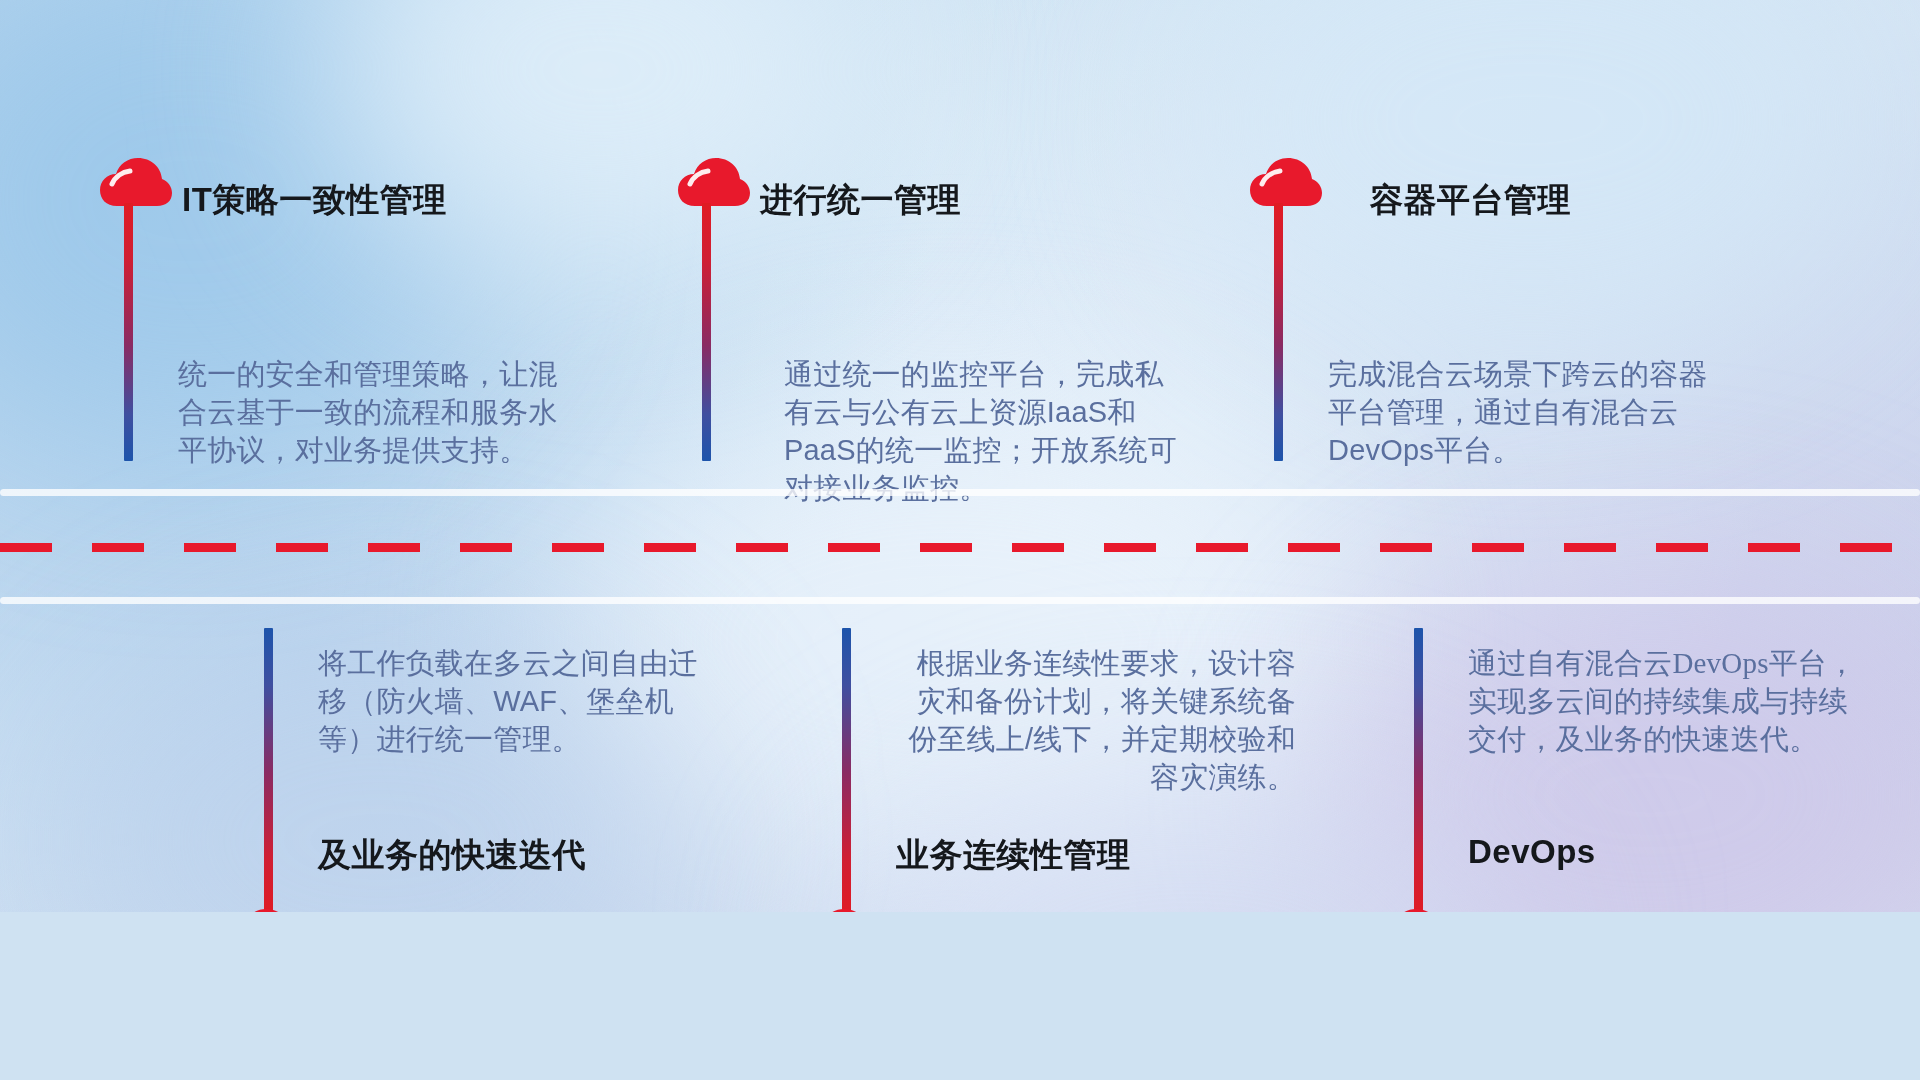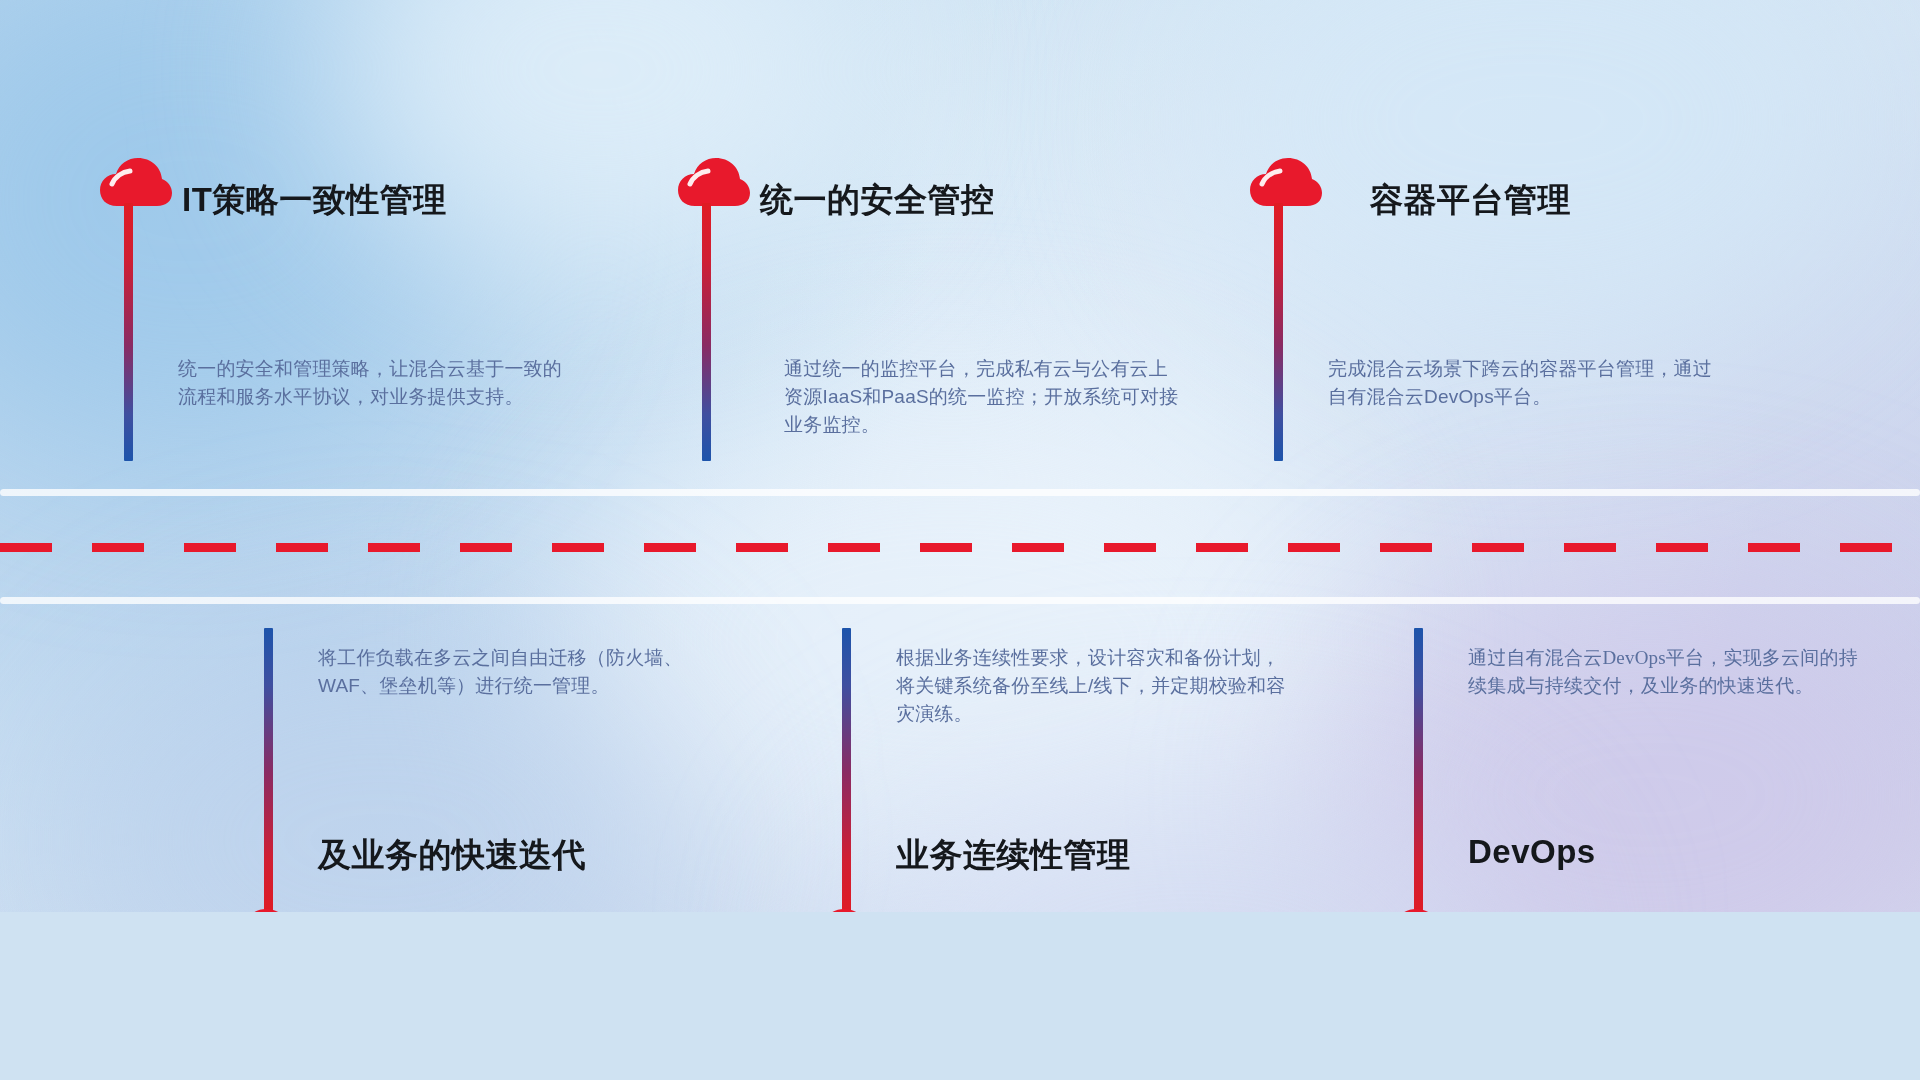--- a/index.html
+++ b/index.html
@@ -78,22 +78,22 @@
     position: absolute;
     font-size: 33px;
     font-weight: 700;
     color: #15181c;
     letter-spacing: 0.5px;
     white-space: nowrap;
   }
 
   .body {
     position: absolute;
-    font-size: 19px;
-    line-height: 28px;
+    font-size: 29px;
+    line-height: 38px;
     color: #5a6f9e;
     width: 400px;
     letter-spacing: 0.2px;
   }
 
   
   .rail {
     position: absolute;
     left: 0;
     width: 1920px;
@@ -145,21 +145,21 @@
   </div>
 
   <div class="col" style="left:678px; top:150px;">
     <div class="cloud" style="left:0px; top:8px;">
       <svg viewBox="0 0 72 52">
         <path d="M17 48 C6 48 0 41 0 32 C0 23 7 16 16 16 C19 6 28 0 38 0 C51 0 61 9 62 21 C68 23 72 29 72 35 C72 43 66 48 57 48 Z" fill="#e8192c"></path>
         <path d="M12 26 C15 19 22 14 30 13" stroke="#ffffff" stroke-width="5" stroke-linecap="round" fill="none" opacity="0.92"></path>
       </svg>
     </div>
     <div class="stem down" style="left:24px; top:53px; height:258px;"></div>
-    <div class="title" style="left:82px; top:28px;">统一的安全管控</div>
+    <div class="title" style="left:82px; top:28px;">进行统一管理</div>
     <div class="body" style="left:78px; top:205px;margin-left:28px;">通过统一的监控平台，完成私有云与公有云上资源IaaS和PaaS的统一监控；开放系统可对接业务监控。</div>
   </div>
 
   <div class="col" style="left:1250px; top:150px;">
     <div class="cloud" style="left:0px; top:8px;">
       <svg viewBox="0 0 72 52">
         <path d="M17 48 C6 48 0 41 0 32 C0 23 7 16 16 16 C19 6 28 0 38 0 C51 0 61 9 62 21 C68 23 72 29 72 35 C72 43 66 48 57 48 Z" fill="#e8192c"></path>
         <path d="M12 26 C15 19 22 14 30 13" stroke="#ffffff" stroke-width="5" stroke-linecap="round" fill="none" opacity="0.92"></path>
       </svg>
     </div>
@@ -181,21 +181,21 @@
     <div class="cloud" style="left:-12px; top:281px;">
       <svg viewBox="0 0 72 52">
         <path d="M17 48 C6 48 0 41 0 32 C0 23 7 16 16 16 C19 6 28 0 38 0 C51 0 61 9 62 21 C68 23 72 29 72 35 C72 43 66 48 57 48 Z" fill="#e8192c"></path>
         <path d="M12 26 C15 19 22 14 30 13" stroke="#ffffff" stroke-width="5" stroke-linecap="round" fill="none" opacity="0.92"></path>
       </svg>
     </div>
   </div>
 
   <div class="col" style="left:818px; top:628px;">
     <div class="stem up" style="left:24px; top:0px; height:288px;"></div>
-    <div class="body" style="left:78px; top:16px;">根据业务连续性要求，设计容灾和备份计划，将关键系统备份至线上/线下，并定期校验和容灾演练。</div>
+    <div class="body" style="left:78px; top:16px;text-align:right;">根据业务连续性要求，设计容灾和备份计划，将关键系统备份至线上/线下，并定期校验和容灾演练。</div>
     <div class="title" style="left:78px; top:205px;">业务连续性管理</div>
     <div class="cloud" style="left:-12px; top:281px;">
       <svg viewBox="0 0 72 52">
         <path d="M17 48 C6 48 0 41 0 32 C0 23 7 16 16 16 C19 6 28 0 38 0 C51 0 61 9 62 21 C68 23 72 29 72 35 C72 43 66 48 57 48 Z" fill="#e8192c"></path>
         <path d="M12 26 C15 19 22 14 30 13" stroke="#ffffff" stroke-width="5" stroke-linecap="round" fill="none" opacity="0.92"></path>
       </svg>
     </div>
   </div>
 
   <div class="col" style="left:1390px; top:628px;">

